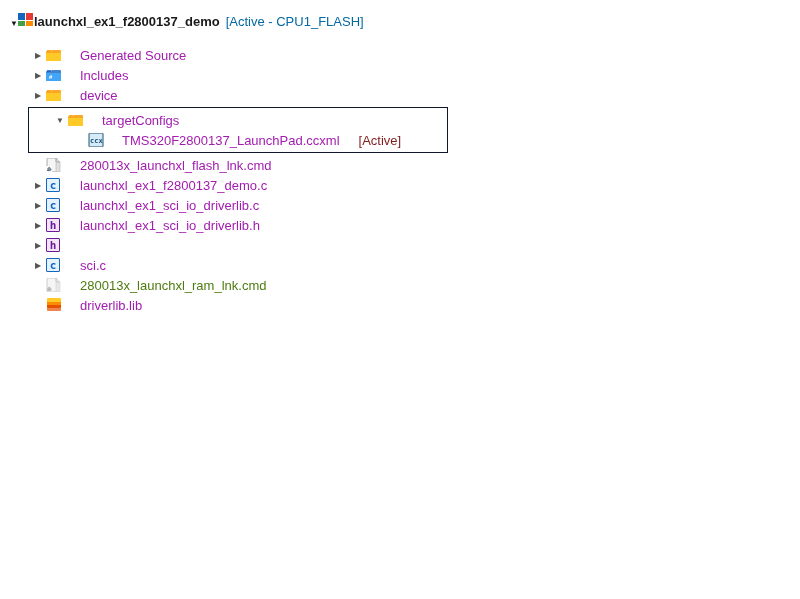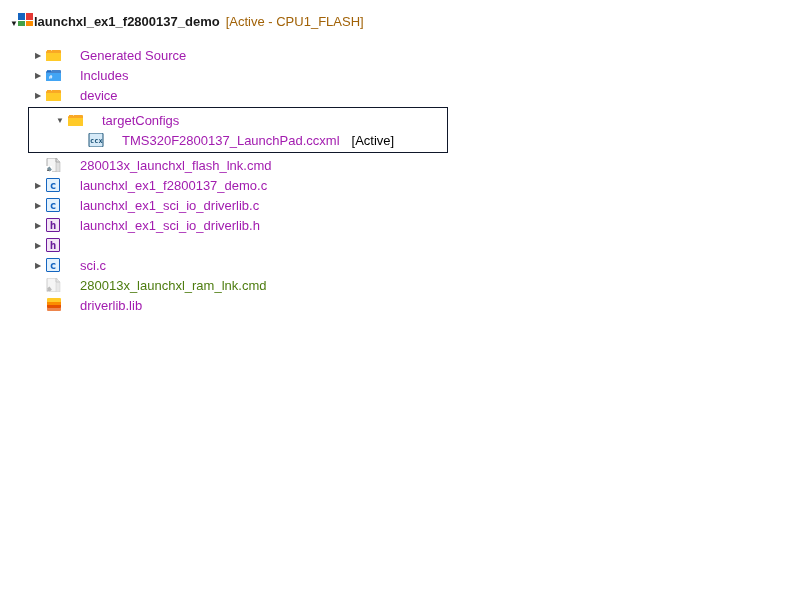--- a/index.html
+++ b/index.html
@@ -113,21 +113,21 @@
 
     <span class="icon">
       <svg width="16" height="14" viewBox="0 0 16 14">
         <rect x="0" y="0" width="7" height="7" fill="#1565c0"></rect>
         <rect x="8" y="0" width="7" height="7" fill="#e53935"></rect>
         <rect x="0" y="8" width="7" height="5" fill="#43a047"></rect>
         <rect x="8" y="8" width="7" height="5" fill="#fb8c00"></rect>
       </svg>
     </span>
     <span class="label" style="font-weight:bold;">launchxl_ex1_f2800137_demo</span>
-    <span class="label" style="margin-left:6px; color:#a16207; font-weight:normal;">[Active - CPU1_FLASH]</span>
+    <span class="label" style="margin-left:6px; color:#0369a1; font-weight:normal;">[Active - CPU1_FLASH]</span>
   </div>
 
   
   <div class="tree-item">
     <span class="indent" style="width:20px;"></span>
     <span class="toggle chevron-right"></span>
     <span class="icon">
       <svg width="16" height="13" viewBox="0 0 16 13">
         <path d="M0 3 Q0 2 1 2 L5 2 L6 1 L14 1 Q15 1 15 2 L15 11 Q15 12 14 12 L1 12 Q0 12 0 11 Z" fill="#f9a825"></path>
         <path d="M0 4 L15 4 L15 11 Q15 12 14 12 L1 12 Q0 12 0 11 Z" fill="#ffca28"></path>
@@ -186,21 +186,21 @@
     
     <div class="tree-item" style="padding-left:20px;">
       <span class="spacer-toggle"></span>
       <span class="icon">
         <svg width="16" height="14" viewBox="0 0 16 14">
           <rect x="1" y="0" width="14" height="14" rx="1" fill="#d6eaf8" stroke="#1a5276" stroke-width="1"></rect>
           <text x="2" y="10" font-size="7" fill="#1a5276" font-weight="bold" font-family="monospace">ccx</text>
         </svg>
       </span>
       <span class="label">TMS320F2800137_LaunchPad.ccxml</span>
-      <span class="label" style="margin-left:12px; color:#000000;text-align:right;">[Active]</span>
+      <span class="label" style="margin-left:19px; color:#7f1d1d;text-align:right;">[Active]</span>
     </div>
 
   </div>
 
   
   <div class="tree-item">
     <span class="indent" style="width:20px;"></span>
     <span class="spacer-toggle"></span>
     <span class="icon">
       <svg width="16" height="14" viewBox="0 0 16 14">

